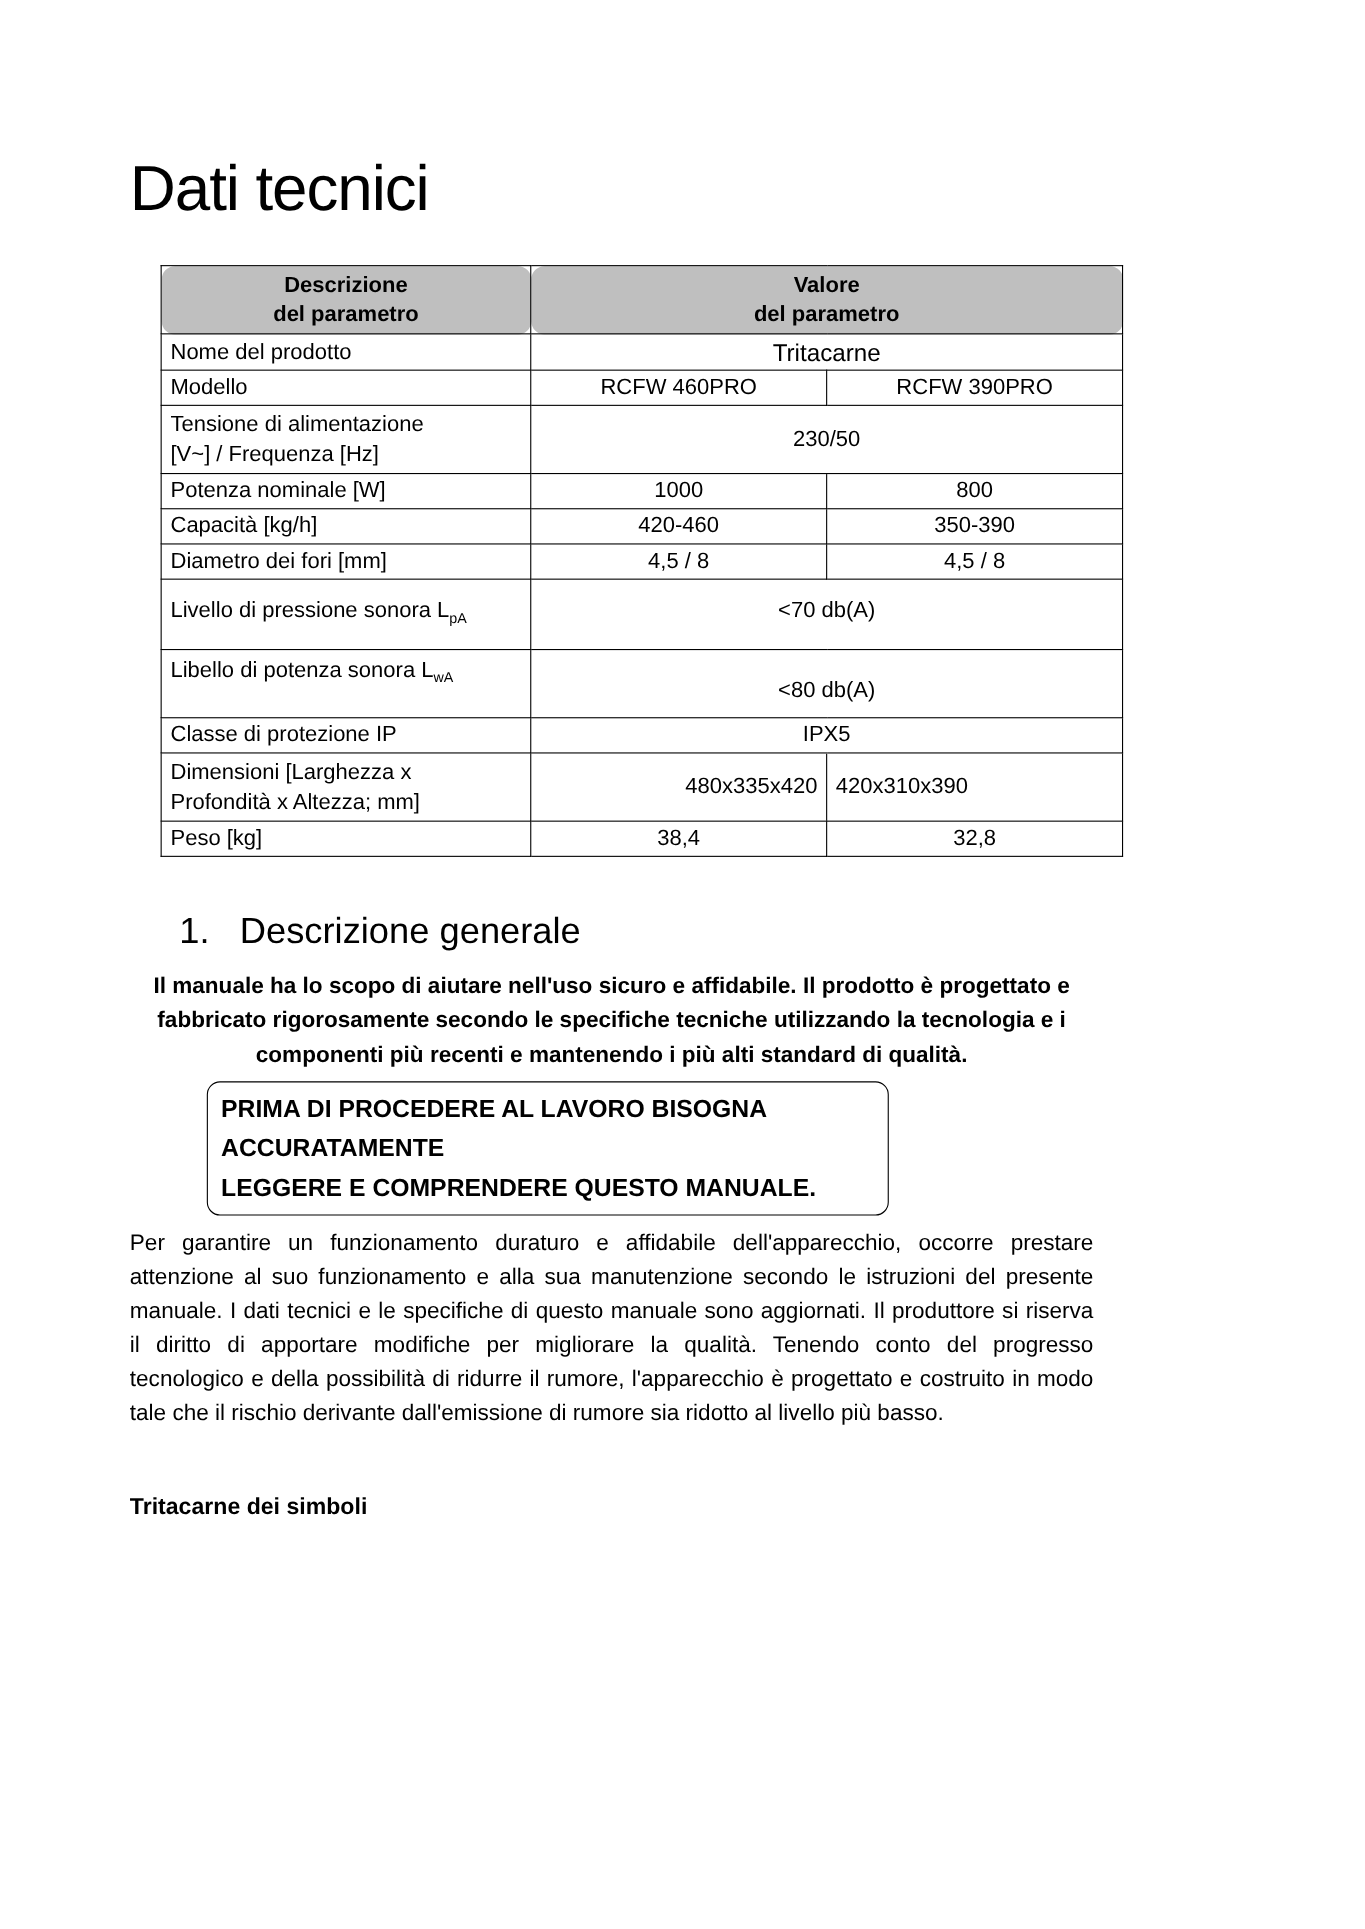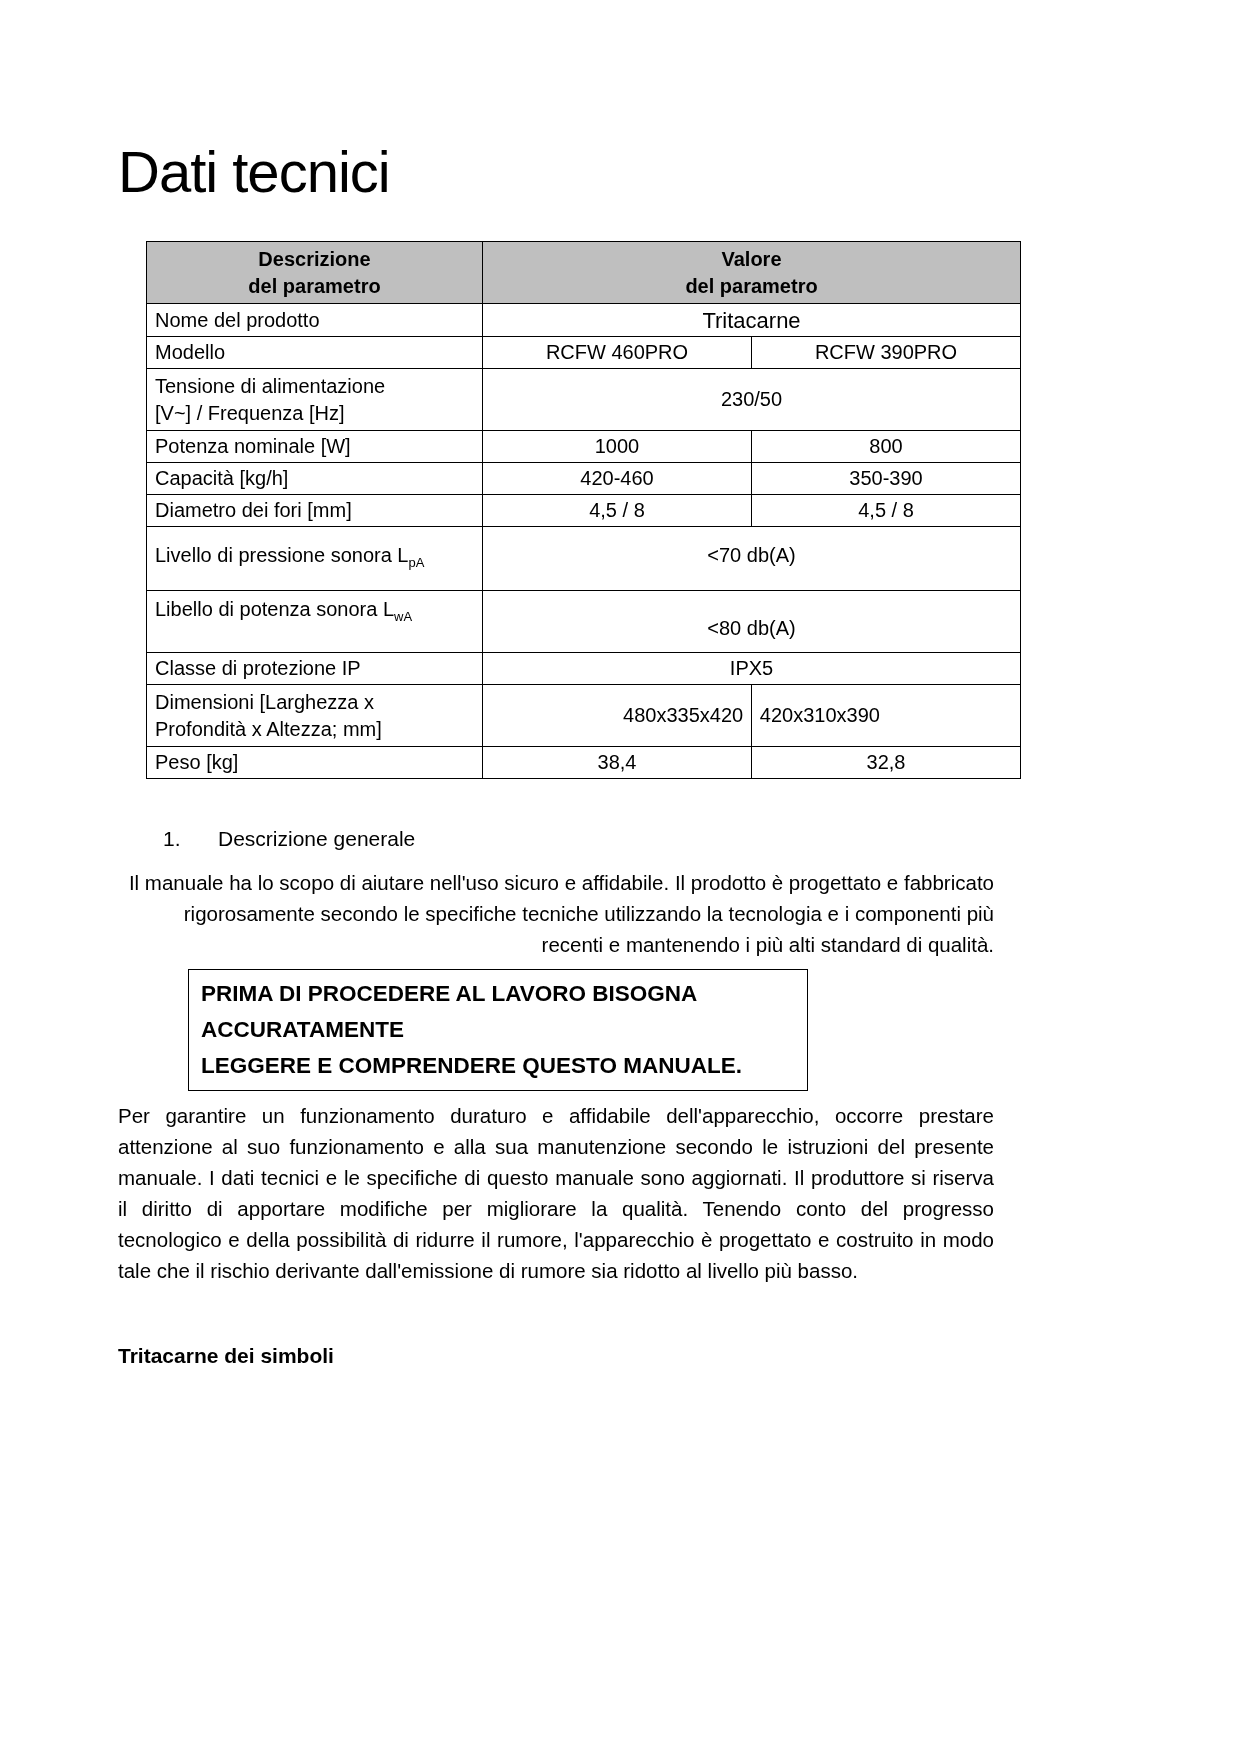--- a/index.html
+++ b/index.html
@@ -1,15 +1,15 @@
 <!DOCTYPE html>
 <html><head>
 <meta charset="utf-8">
 <style>
-  * { margin: 0; padding: 0; box-sizing: border-box; }
+  * { margin: 0; padding: 0; box-sizing: border-box; border-radius: 12px; }
   html, body { background: #ffffff; }
   body {
     width: 1241px;
     height: 1754px;
     font-family: "Liberation Sans", sans-serif;
     color: #000;
     position: relative;
     overflow: hidden;
   }
   .page {
@@ -64,30 +64,30 @@
   tr.r-dimensioni td { height: 62px; }
   td.dim-val {
     background: linear-gradient(#000, #000) no-repeat center / 1.4px 100%;
   }
   tr.r-peso td { height: 31px; }
   sub { font-size: 13px; line-height: 0; }
   
   .section-heading {
     margin-top: 48px;
     padding-left: 45px;
-    font-size: 21px;
+    font-size: 33px;
     font-weight: 400;
   }
   .section-number { display: inline-block; min-width: 55px; }
   .para {
     font-size: 20.5px;
     line-height: 31px;
     width: 876px;
   }
-  .p1 { margin-top: 16px; text-align: right; }
+  .p1 { margin-top: 16px; text-align: center; font-weight: bold; }
   .warning-box {
     margin: 9px 0 9px 70px;
     width: 620px;
     border: 1.4px solid #000;
     text-align: left;
     font-weight: bold;
     font-size: 22.5px;
     line-height: 36px;
     padding: 6px 12px;
     white-space: pre-line;

